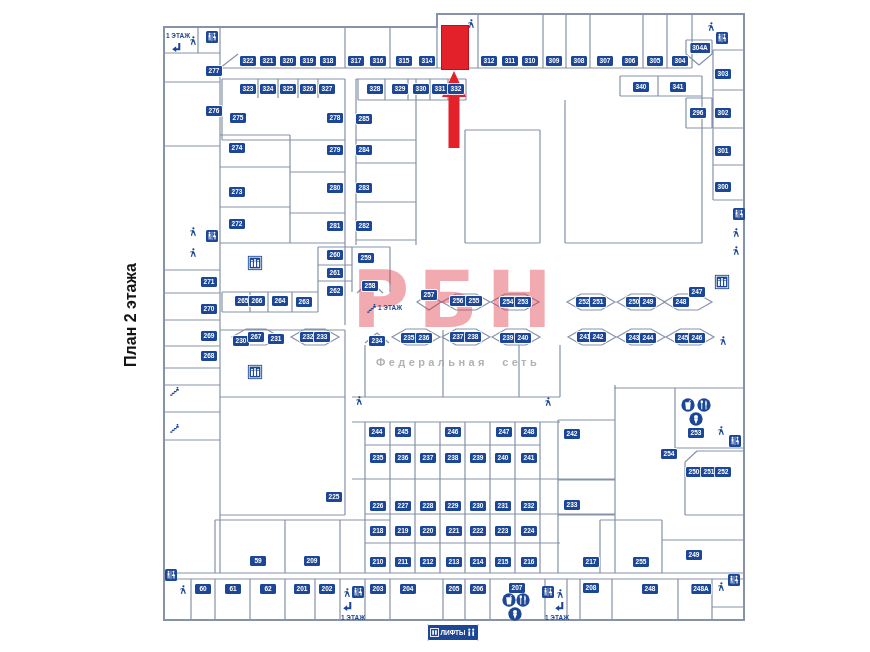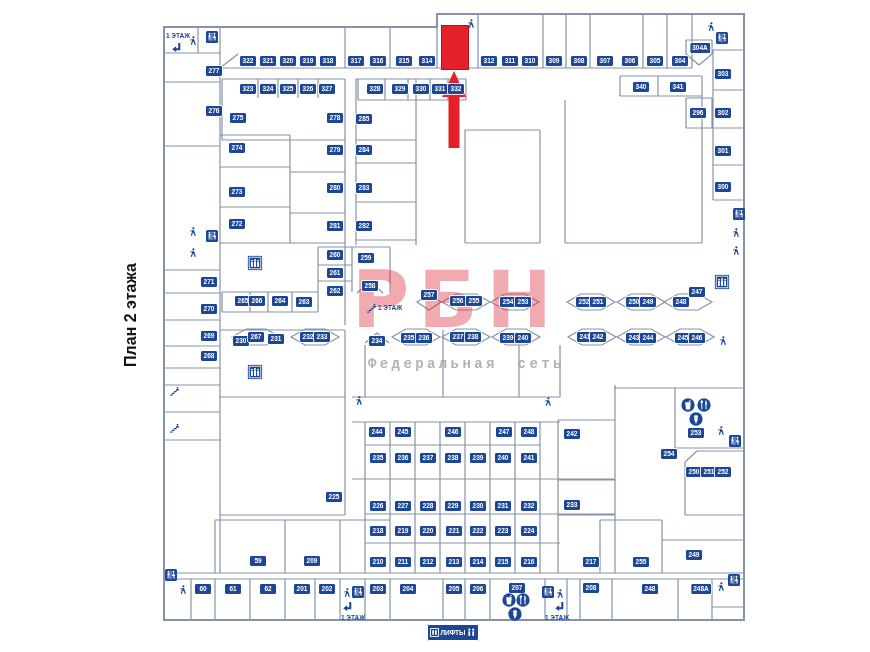--- a/index.html
+++ b/index.html
@@ -3,22 +3,22 @@
 <meta charset="utf-8">
 <style>
   html,body{margin:0;padding:0;background:#fff;}
   #stage{position:relative;width:870px;height:652px;background:#fff;overflow:hidden;
          font-family:"Liberation Sans",sans-serif;}
   #walls,#overlay{position:absolute;left:0;top:0;}
   #walls{z-index:1;}
   #watermark{position:absolute;z-index:2;left:352px;top:268px;pointer-events:none;}
   #wm-logo{font-family:"DejaVu Sans",sans-serif;font-weight:800;font-size:78px;line-height:64px;
            letter-spacing:9px;color:rgba(219,45,58,0.40);}
-  #wm-sub{position:absolute;left:16px;top:88px;font-size:14px;font-weight:bold;letter-spacing:3.4px;
-          word-spacing:8px;color:rgba(165,165,165,0.85);white-space:nowrap;font-family:Liberation Mono, monospace;}
+  #wm-sub{position:absolute;left:24px;top:88px;font-size:11px;font-weight:bold;letter-spacing:3.4px;
+          word-spacing:8px;color:rgba(165,165,165,0.85);white-space:nowrap;}
   #overlay-layer{position:absolute;left:0;top:0;width:870px;height:652px;z-index:3;}
   #overlay{z-index:3;pointer-events:none;}
   .ulabel{position:absolute;transform:translate(-50%,-50%);background:#1c4796;color:#fff;
           font-size:6.5px;font-weight:bold;line-height:8px;padding:1px 2px;min-width:12px;
           text-align:center;border-radius:1px;outline:1px solid rgba(255,255,255,.85);
           white-space:nowrap;z-index:4;}
   .picon{position:absolute;transform:translate(-50%,-50%);z-index:4;}
   .t-person{width:10px;height:13px;}
   .t-wc{width:12px;height:12px;}
   .t-elev{width:15px;height:15px;}

